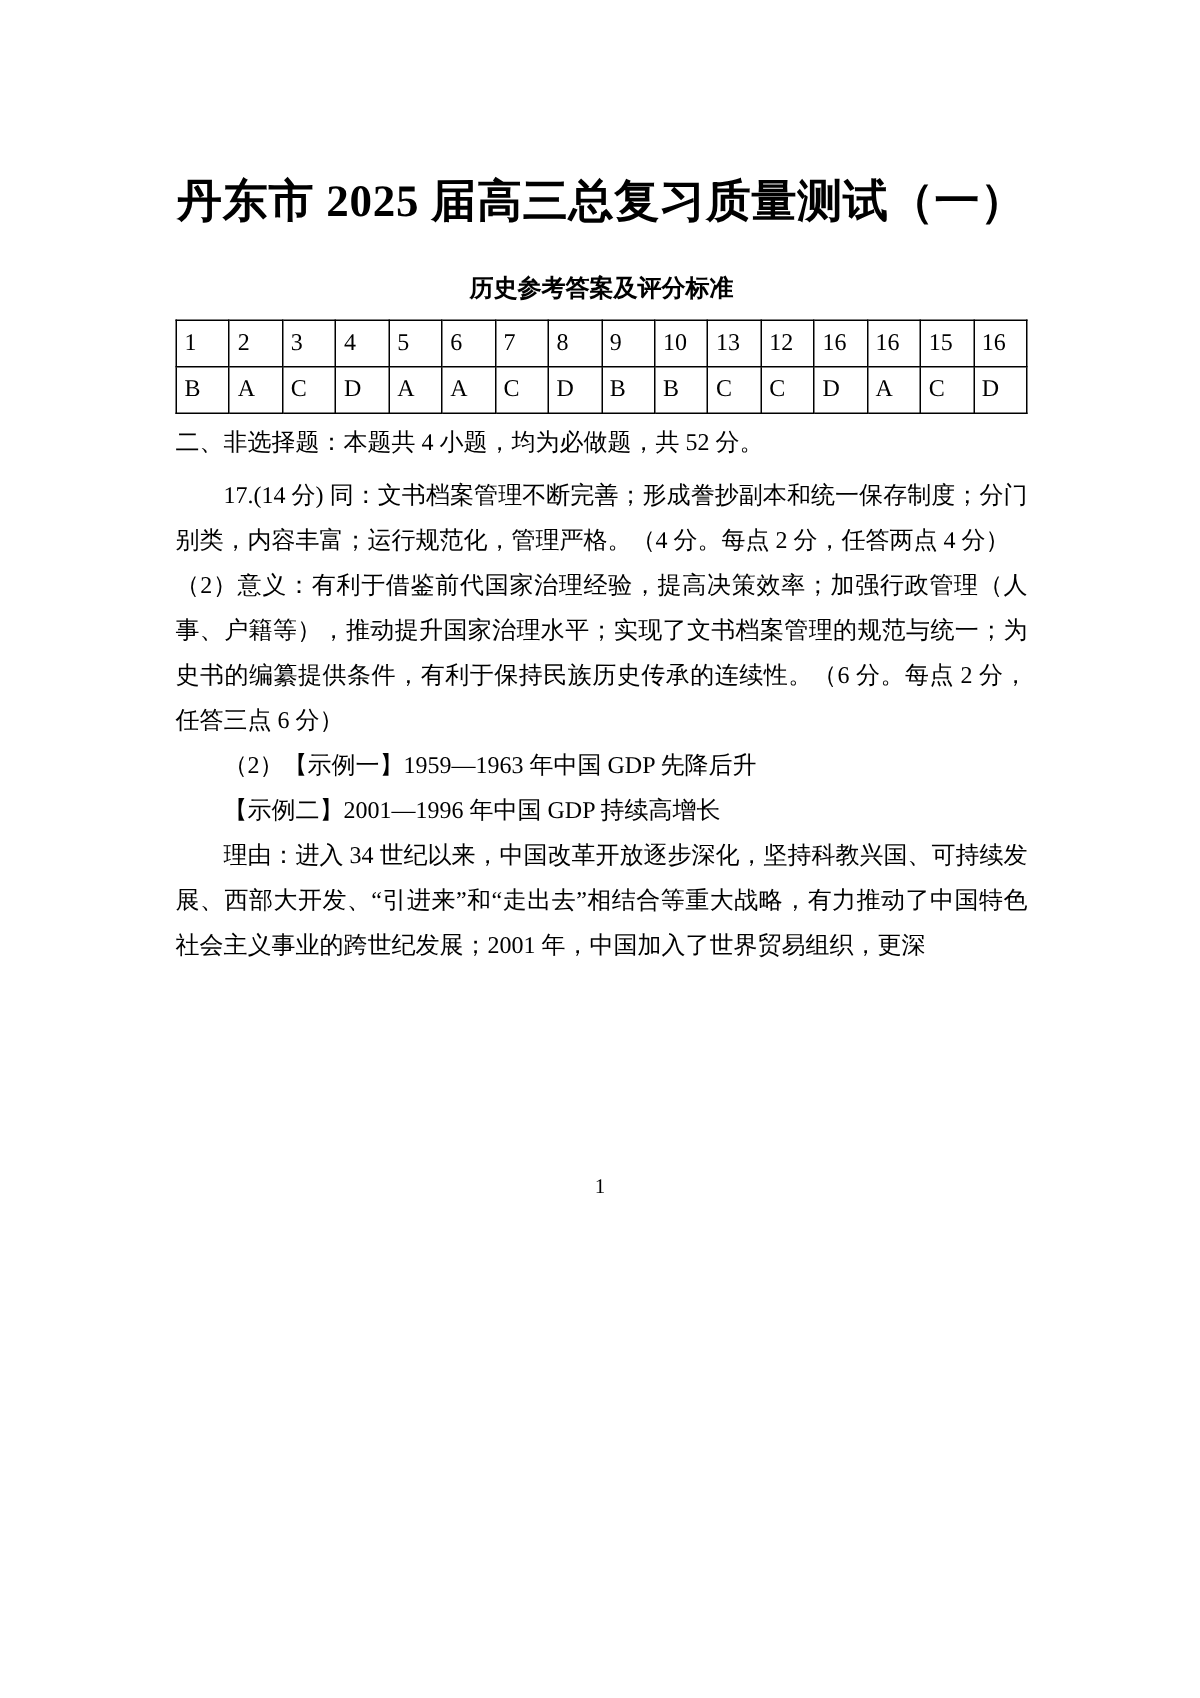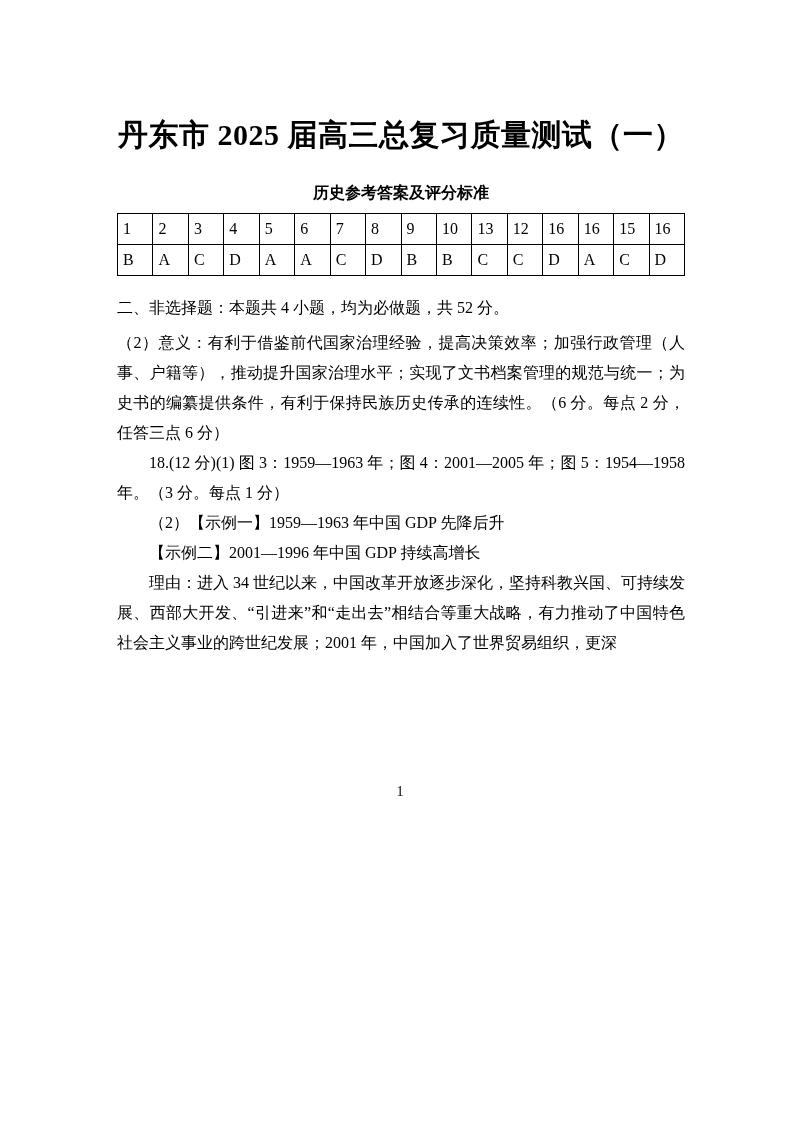--- a/index.html
+++ b/index.html
@@ -46,21 +46,21 @@
   }
   table.answer-table td {
     border: 1px solid #000000;
     height: 31px;
     font-size: 16px;
     text-align: left;
     padding-left: 5px;
     vertical-align: middle;
   }
   .section-heading.second {
-    margin-top: 22px;
+    margin-top: 10px;
   }
   .body-text {
     margin-top: 10px;
   }
   p.para {
     font-size: 16px;
     line-height: 30px;
     text-align: justify;
     margin: 0;
   }
@@ -123,22 +123,22 @@
         <td>A</td>
         <td>C</td>
         <td>D</td>
       </tr>
     </tbody>
   </table>
 
   <p class="section-heading second">二、非选择题：本题共 4 小题，均为必做题，共 52 分。</p>
 
   <div class="body-text">
+    <p class="para indent">17.(14 分) 同：文书档案管理不断完善；形成誊抄副本和统一保存制度；分门别类，内容丰富；运行规范化，管理严格。（4 分。每点 2 分，任答两点 4 分）</p>
     <p class="para">（2）意义：有利于借鉴前代国家治理经验，提高决策效率；加强行政管理（人事、户籍等），推动提升国家治理水平；实现了文书档案管理的规范与统一；为史书的编纂提供条件，有利于保持民族历史传承的连续性。（6 分。每点 2 分，任答三点 6 分）</p>
-    <p class="para indent">18.(12 分)(1) 图 3：1959—1963 年；图 4：2001—2005 年；图 5：1954—1958 年。（3 分。每点 1 分）</p>
     <p class="para indent">（2）【示例一】1959—1963 年中国 GDP 先降后升</p>
     <p class="para indent">【示例二】2001—1996 年中国 GDP 持续高增长</p>
     <p class="para indent">理由：进入 34 世纪以来，中国改革开放逐步深化，坚持科教兴国、可持续发展、西部大开发、“引进来”和“走出去”相结合等重大战略，有力推动了中国特色社会主义事业的跨世纪发展；2001 年，中国加入了世界贸易组织，更深</p>
   </div>
 
   <div class="page-number">1</div>
 
 </div>
 
 </body></html>

